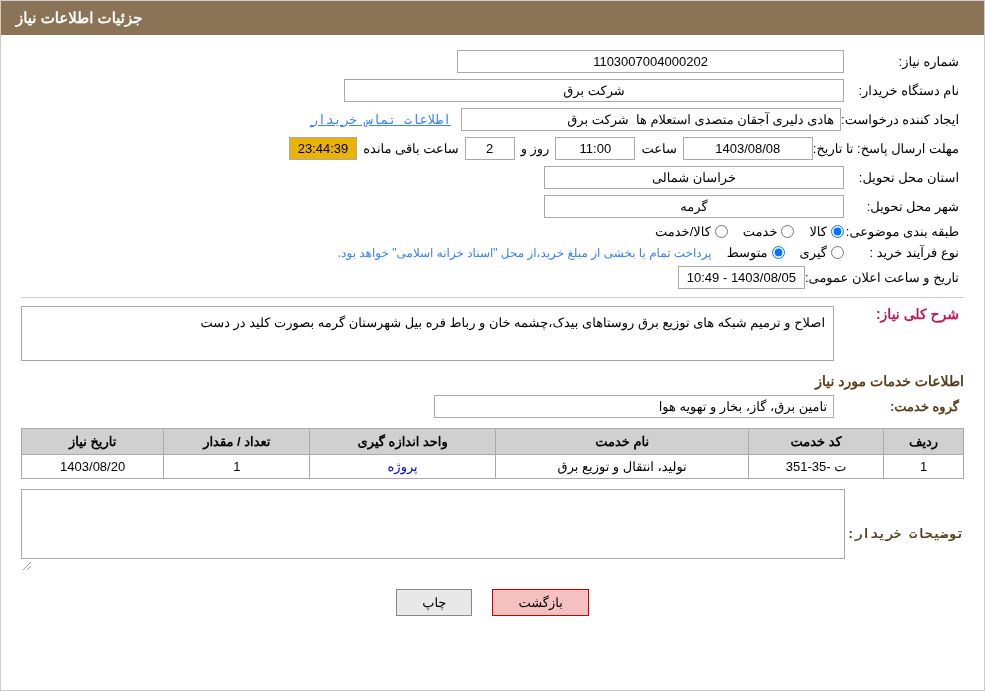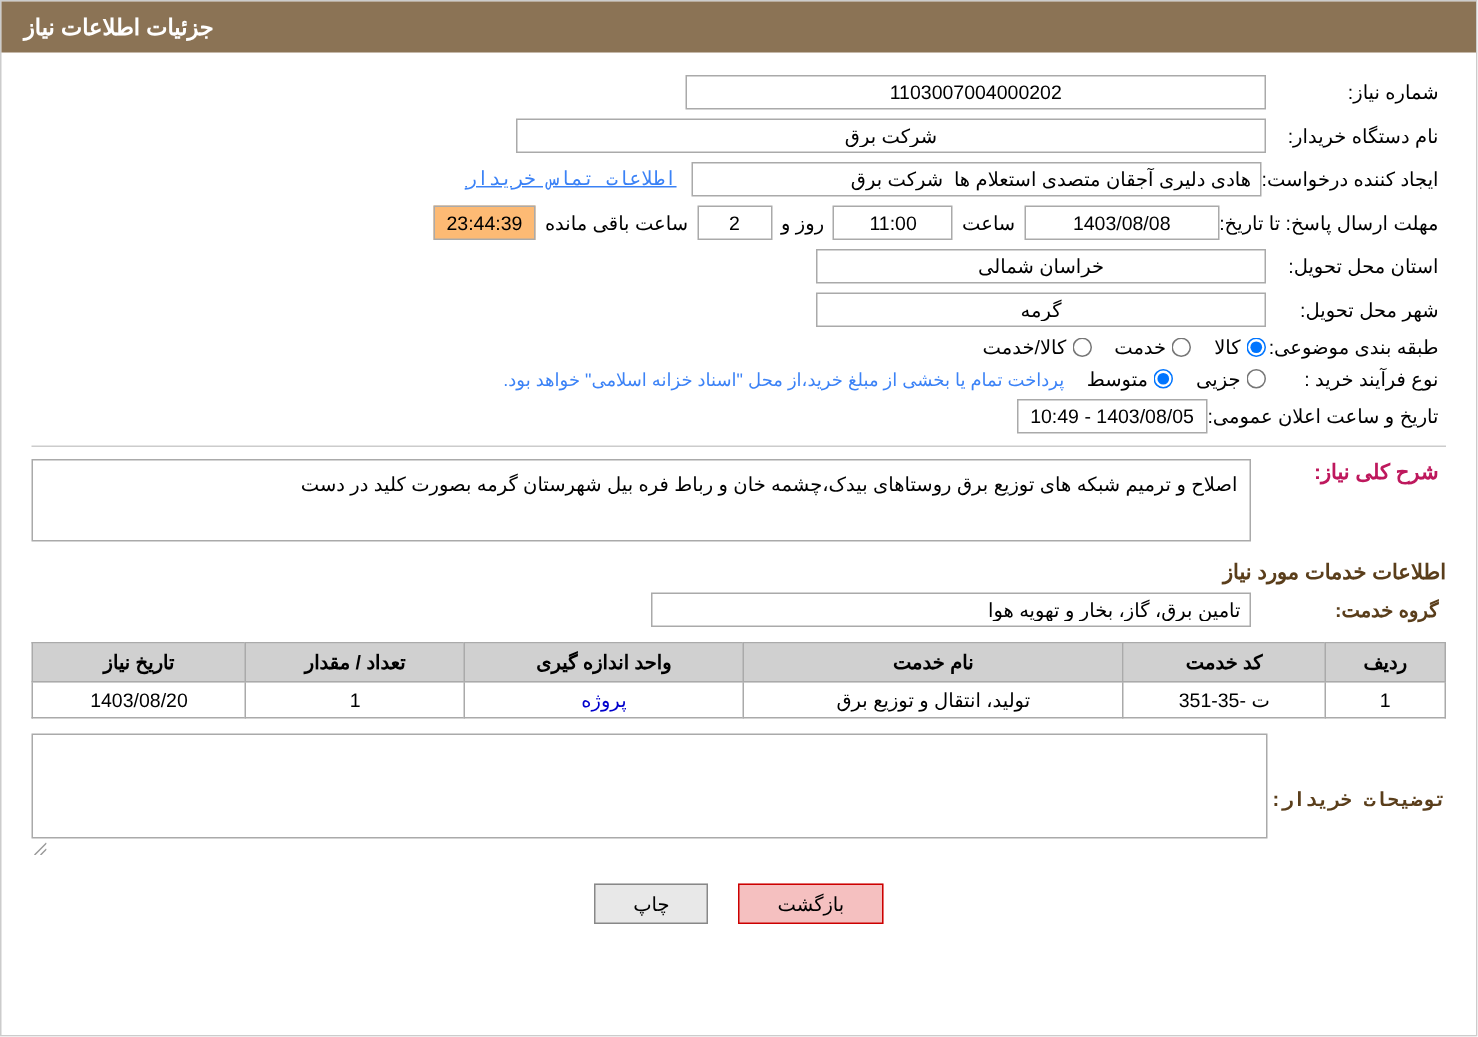--- a/index.html
+++ b/index.html
@@ -59,21 +59,21 @@
 
     .blue-link {
       color: #3b82f6;
       cursor: pointer;
       text-decoration: underline;
       font-size: 13px;
       font-family: Liberation Mono, monospace;
     }
     .countdown-box {
       border: 1px solid #aaa;
-      background: #fdba74;
+      background: #eab308;
       padding: 3px 8px;
       font-size: 13px;
       direction: ltr;
     }
 
     .radio-group {
       display: flex;
       align-items: center;
       gap: 15px;
       direction: rtl;
@@ -263,21 +263,21 @@
           <span>کالا/خدمت</span>
         </label>
       </div>
     </div>
 
     <div class="form-row">
       <span class="label">نوع فرآیند خرید :</span>
       <div class="radio-group" style="margin-left: 15px;">
         <label class="radio-item">
           <input type="radio" name="process" style="">
-          <span>جزیی</span>
+          <span>گیری</span>
         </label>
         <label class="radio-item">
           <input type="radio" name="process" checked="" style="">
           <span>متوسط</span>
         </label>
       </div>
       <span class="process-type-note">پرداخت تمام یا بخشی از مبلغ خرید،از محل "اسناد خزانه اسلامی" خواهد بود.</span>
     </div>
 
     <div class="form-row">

